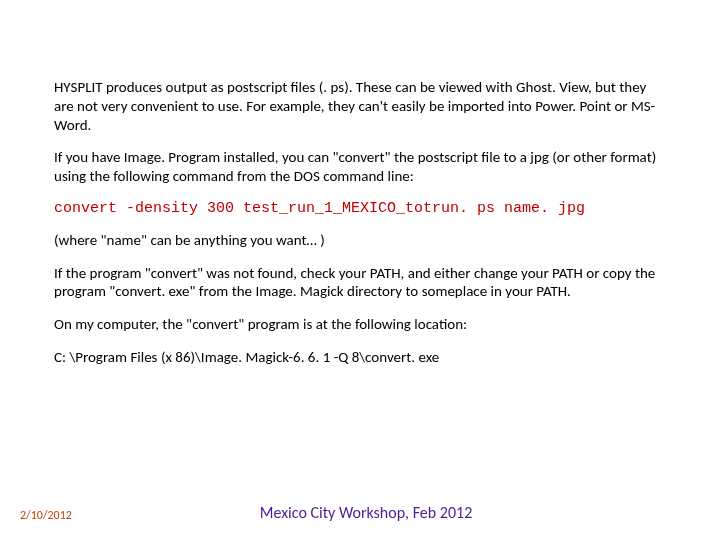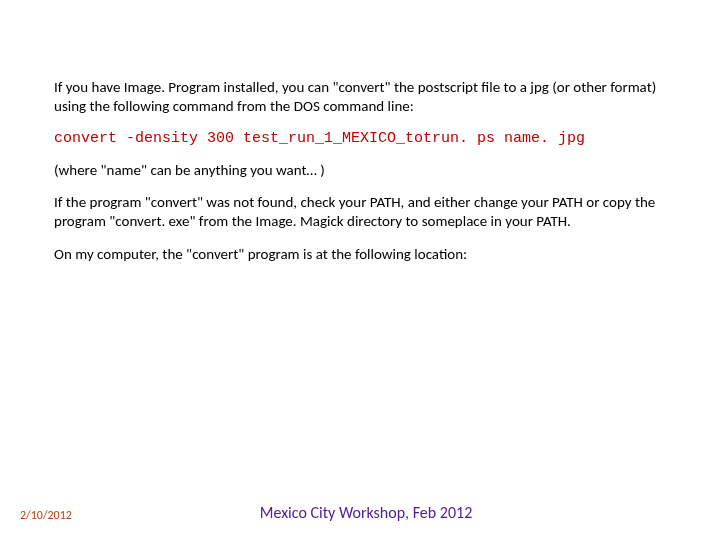--- a/index.html
+++ b/index.html
@@ -55,22 +55,24 @@
     color: #4c1d95;
     padding-left: 12px;
   }
 </style>
 </head>
 <body>
 
 <div class="slide">
 
   <div class="content">
+    <div class="para">HYSPLIT produces output as postscript files (. ps). These can be viewed with Ghost. View, but they are not very convenient to use. For example, they can't easily be imported into Power. Point or MS-Word.</div>
     <div class="para">If you have Image. Program installed, you can "convert" the postscript file to a jpg (or other format) using the following command from the DOS command line:</div>
     <div class="cmd">convert -density 300 test_run_1_MEXICO_totrun. ps name. jpg</div>
     <div class="para">(where "name" can be anything you want… )</div>
     <div class="para">If the program "convert" was not found, check your PATH, and either change your PATH or copy the program "convert. exe" from the Image. Magick directory to someplace in your PATH.</div>
     <div class="para">On my computer, the "convert" program is at the following location:</div>
+    <div class="para">C: \Program Files (x 86)\Image. Magick-6. 6. 1 -Q 8\convert. exe</div>
   </div>
 
   <div class="footer-left">2/10/2012</div>
   <div class="footer-center">Mexico City Workshop, Feb 2012</div>
 </div>
 
 </body></html>

